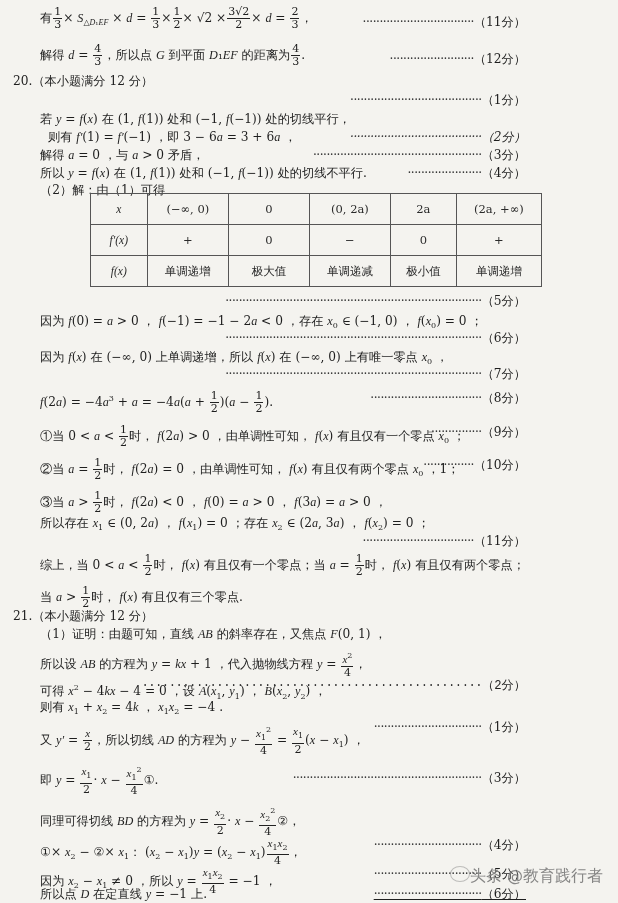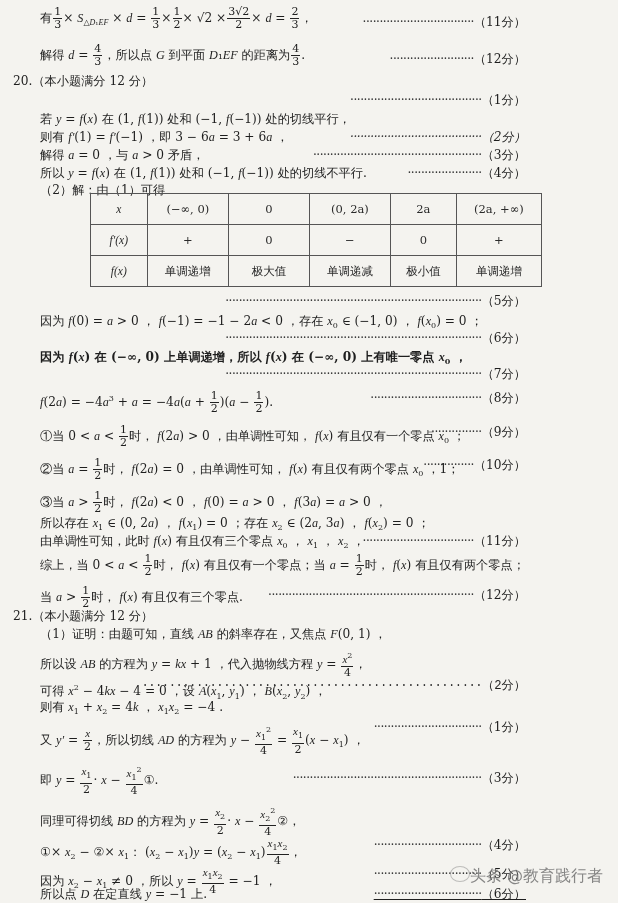--- a/index.html
+++ b/index.html
@@ -39,21 +39,21 @@
     解得 <i>d</i> = <span class="frac"><span class="num">4</span><span>3</span></span>，所以点 <i>G</i> 到平面 <i>D</i>₁<i>EF</i> 的距离为<span class="frac"><span class="num">4</span><span>3</span></span>.
   </div>
   <div class="score" style="top:51px;text-align:center;"><span class="dots">·························</span><span>（12分）</span></div>
 
   <div class="ln" style="left:13px;top:73px;">20.（本小题满分 12 分）</div>
 
   <div class="score" style="top:92px;"><span class="dots">·······································</span><span>（1分）</span></div>
 
   <div class="ln" style="left:40px;top:111px;">若 <i>y</i> = <i>f</i>(<i>x</i>) 在 (1, <i>f</i>(1)) 处和 (−1, <i>f</i>(−1)) 处的切线平行，</div>
 
-  <div class="ln" style="left:40px;top:129px;">则有 <i>f′</i>(1) = <i>f′</i>(−1) ，即 3 − 6<i>a</i> = 3 + 6<i>a</i> ，</div>
+  <div class="ln" style="left:48px;top:129px;">则有 <i>f′</i>(1) = <i>f′</i>(−1) ，即 3 − 6<i>a</i> = 3 + 6<i>a</i> ，</div>
   <div class="score" style="top:129px;font-style:italic;"><span class="dots">·······································</span><span>（2分）</span></div>
 
   <div class="ln" style="left:40px;top:147px;">解得 <i>a</i> = 0 ，与 <i>a</i> &gt; 0 矛盾，</div>
   <div class="score" style="top:147px;"><span class="dots">··················································</span><span>（3分）</span></div>
 
   <div class="ln" style="left:40px;top:165px;">所以 <i>y</i> = <i>f</i>(<i>x</i>) 在 (1, <i>f</i>(1)) 处和 (−1, <i>f</i>(−1)) 处的切线不平行.</div>
   <div class="score" style="top:165px;"><span class="dots">······················</span><span>（4分）</span></div>
 
   <div class="ln" style="left:40px;top:182px;">（2）解：由（1）可得</div>
 
@@ -83,43 +83,41 @@
       <td>极小值</td>
       <td>单调递增</td>
     </tr>
   </tbody>
     </table>
   <div class="score" style="top:293px;"><span class="dots">············································································</span><span>（5分）</span></div>
 
   <div class="ln" style="left:40px;top:313px;">因为 <i>f</i>(0) = <i>a</i> &gt; 0 ， <i>f</i>(−1) = −1 − 2<i>a</i> &lt; 0 ，存在 <i>x</i><sub>0</sub> ∈ (−1, 0) ， <i>f</i>(<i>x</i><sub>0</sub>) = 0 ；</div>
   <div class="score" style="top:330px;"><span class="dots">············································································</span><span>（6分）</span></div>
 
-  <div class="ln" style="left:40px;top:349px;font-weight:bold;">因为 <i>f</i>(<i>x</i>) 在 (−∞, 0) 上单调递增，所以 <i>f</i>(<i>x</i>) 在 (−∞, 0) 上有唯一零点 <i>x</i><sub>0</sub> ，</div>
+  <div class="ln" style="left:40px;top:349px;">因为 <i>f</i>(<i>x</i>) 在 (−∞, 0) 上单调递增，所以 <i>f</i>(<i>x</i>) 在 (−∞, 0) 上有唯一零点 <i>x</i><sub>0</sub> ，</div>
   <div class="score" style="top:366px;"><span class="dots">············································································</span><span>（7分）</span></div>
 
   <div class="ln" style="left:40px;top:390px;"><i>f</i>(2<i>a</i>) = −4<i>a</i><sup>3</sup> + <i>a</i> = −4<i>a</i>(<i>a</i> + <span class="frac"><span class="num">1</span><span>2</span></span>)(<i>a</i> − <span class="frac"><span class="num">1</span><span>2</span></span>).</div>
   <div class="score" style="top:390px;"><span class="dots">·································</span><span>（8分）</span></div>
 
   <div class="ln" style="left:40px;top:424px;">①当 0 &lt; <i>a</i> &lt; <span class="frac"><span class="num">1</span><span>2</span></span>时， <i>f</i>(2<i>a</i>) &gt; 0 ，由单调性可知， <i>f</i>(<i>x</i>) 有且仅有一个零点 <i>x</i><sub>0</sub> ；</div>
   <div class="score" style="top:424px;"><span class="dots">···············</span><span>（9分）</span></div>
 
   <div class="ln" style="left:40px;top:457px;">②当 <i>a</i> = <span class="frac"><span class="num">1</span><span>2</span></span>时， <i>f</i>(2<i>a</i>) = 0 ，由单调性可知， <i>f</i>(<i>x</i>) 有且仅有两个零点 <i>x</i><sub>0</sub> ，1；</div>
   <div class="score" style="top:457px;"><span class="dots">···············</span><span>（10分）</span></div>
 
   <div class="ln" style="left:40px;top:490px;">③当 <i>a</i> &gt; <span class="frac"><span class="num">1</span><span>2</span></span>时， <i>f</i>(2<i>a</i>) &lt; 0 ， <i>f</i>(0) = <i>a</i> &gt; 0 ， <i>f</i>(3<i>a</i>) = <i>a</i> &gt; 0 ，</div>
 
   <div class="ln" style="left:40px;top:515px;">所以存在 <i>x</i><sub>1</sub> ∈ (0, 2<i>a</i>) ， <i>f</i>(<i>x</i><sub>1</sub>) = 0 ；存在 <i>x</i><sub>2</sub> ∈ (2<i>a</i>, 3<i>a</i>) ， <i>f</i>(<i>x</i><sub>2</sub>) = 0 ；</div>
 
-  <div class="ln" style="left:40px;top:533px;">由单调性可知，此时 <i>f</i>(<i>x</i>) 有且仅有三个零点 <i>x</i><sub>0</sub> ， <i>x</i><sub>1</sub> ， <i>x</i><sub>2</sub> ，</div>
   <div class="score" style="top:533px;"><span class="dots">·································</span><span>（11分）</span></div>
 
   <div class="ln" style="left:40px;top:553px;">综上，当 0 &lt; <i>a</i> &lt; <span class="frac"><span class="num">1</span><span>2</span></span>时， <i>f</i>(<i>x</i>) 有且仅有一个零点；当 <i>a</i> = <span class="frac"><span class="num">1</span><span>2</span></span>时， <i>f</i>(<i>x</i>) 有且仅有两个零点；</div>
 
   <div class="ln" style="left:40px;top:585px;">当 <i>a</i> &gt; <span class="frac"><span class="num">1</span><span>2</span></span>时， <i>f</i>(<i>x</i>) 有且仅有三个零点.</div>
-  <div class="score" style="top:587px;"><span class="dots">·····························································</span><span>（12分）</span></div>
 
   <div class="ln" style="left:13px;top:608px;">21.（本小题满分 12 分）</div>
 
   <div class="ln" style="left:40px;top:626px;">（1）证明：由题可知，直线 <i>AB</i> 的斜率存在，又焦点 <i>F</i>(0, 1) ，</div>
 
   <div class="ln" style="left:40px;top:650px;">所以设 <i>AB</i> 的方程为 <i>y</i> = <i>kx</i> + 1 ，代入抛物线方程 <i>y</i> = <span class="frac"><span class="num"><i>x</i><sup>2</sup></span><span>4</span></span>，</div>
 
   <div class="ln" style="left:40px;top:680px;">可得 <i>x</i><sup>2</sup> − 4<i>kx</i> − 4 = 0 ，设 <i>A</i>(<i>x</i><sub>1</sub>, <i>y</i><sub>1</sub>) ， <i>B</i>(<i>x</i><sub>2</sub>, <i>y</i><sub>2</sub>) ，</div>
   <div class="score" style="top:680px;margin-top:39px;"><span class="dots">································</span><span>（1分）</span></div>
 

